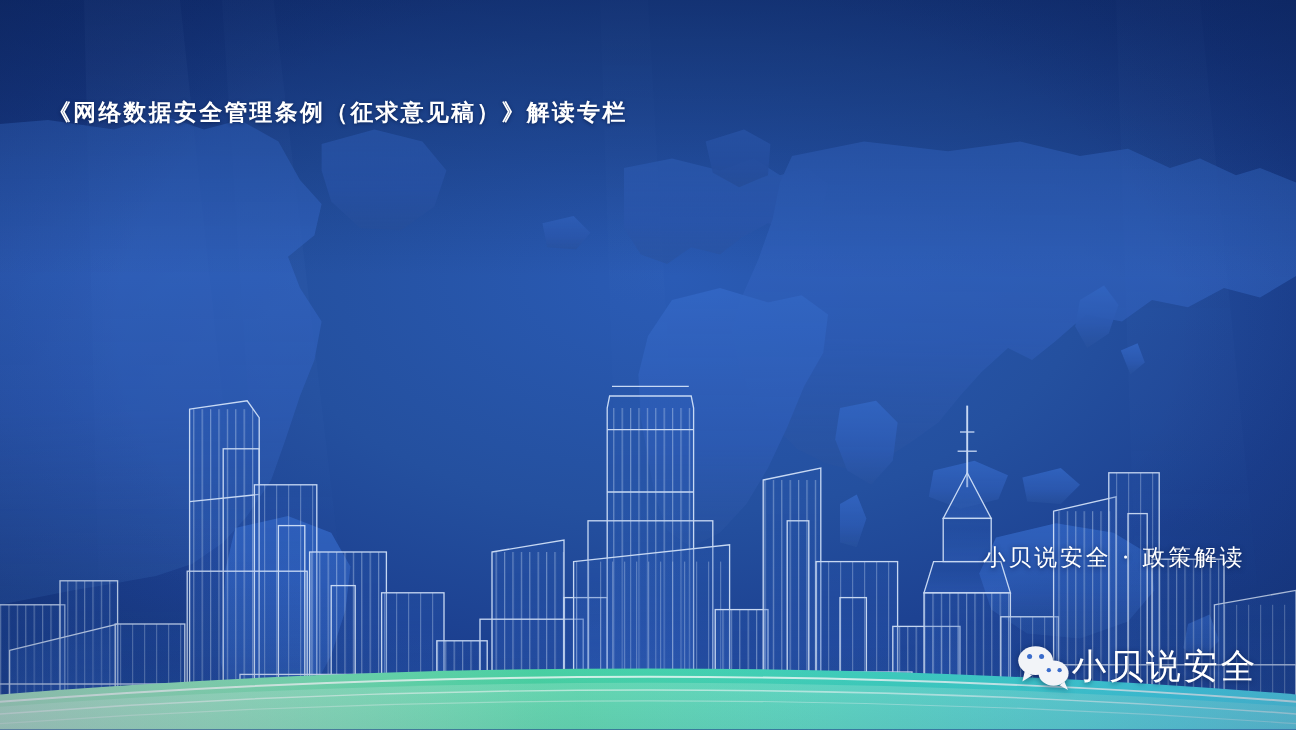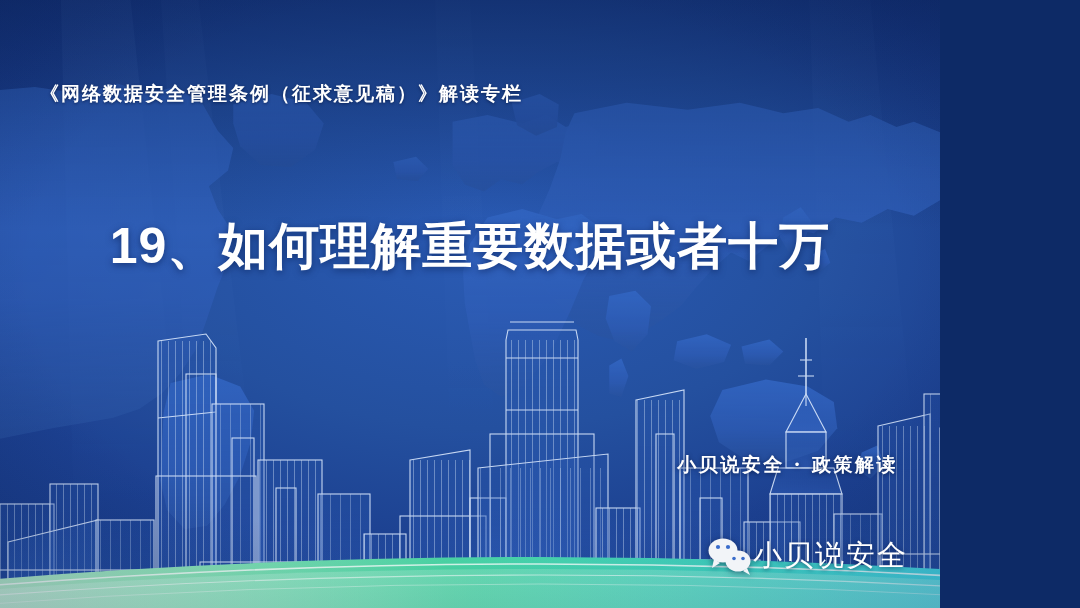--- a/index.html
+++ b/index.html
@@ -2,21 +2,21 @@
 <html><head>
 <meta charset="utf-8">
 <style>
   html, body {
     margin: 0;
     padding: 0;
     background: #0d2a66;
   }
   #slide {
     position: relative;
-    width: 940px;
+    width: 1080px;
     height: 608px;
     overflow: hidden;
     background: #1c4399;
     font-family: "Liberation Sans", "DejaVu Sans", sans-serif;
     user-select: none;
   }
 
   
   .bg-base {
     position: absolute;
@@ -87,21 +87,21 @@
     line-height: 72px;
     text-shadow: 0 2px 7px rgba(6,24,72,.55);
     white-space: nowrap;
   }
 
   .tagline {
     position: absolute;
     right: 42px;
     top: 452px;
     font-size: 19px;
-    font-weight: bold;
+    font-weight: normal;
     letter-spacing: 2.5px;
     color: #ffffff;
     font-family: "DejaVu Serif", "Liberation Serif", serif;
     text-shadow: 0 1px 4px rgba(4,20,60,.7);
     white-space: nowrap;
   }
 
   .wechat-badge {
     position: absolute;
     right: 32px;
@@ -329,21 +329,20 @@
     <path d="M0,58 Q580,10 1160,58" fill="none" stroke="#ffffff" stroke-width="1.6" opacity="0.75"></path>
     <path d="M0,68 Q580,22 1160,68" fill="none" stroke="#ffffff" stroke-width="1.2" opacity="0.55"></path>
     <path d="M0,76 Q580,32 1160,76" fill="none" stroke="#ffffff" stroke-width="1" opacity="0.35"></path>
   </svg>
 
   <div class="bg-vignette"></div>
 
   <div class="header-line">《网络数据安全管理条例（征求意见稿）》解读专栏</div>
 
   <div class="title-block">
-    <div class="title-line">19、如何理解重要数据或者十万</div>
   </div>
 
   <div class="tagline">小贝说安全 · 政策解读</div>
 
   <div class="wechat-badge">
     <svg class="wechat-icon" viewBox="0 0 46 40">
       <g fill="#f2f4f8">
 
         <ellipse cx="16" cy="14.5" rx="14.5" ry="12"></ellipse>
         <polygon points="7,23 5,32 13,27"></polygon>

